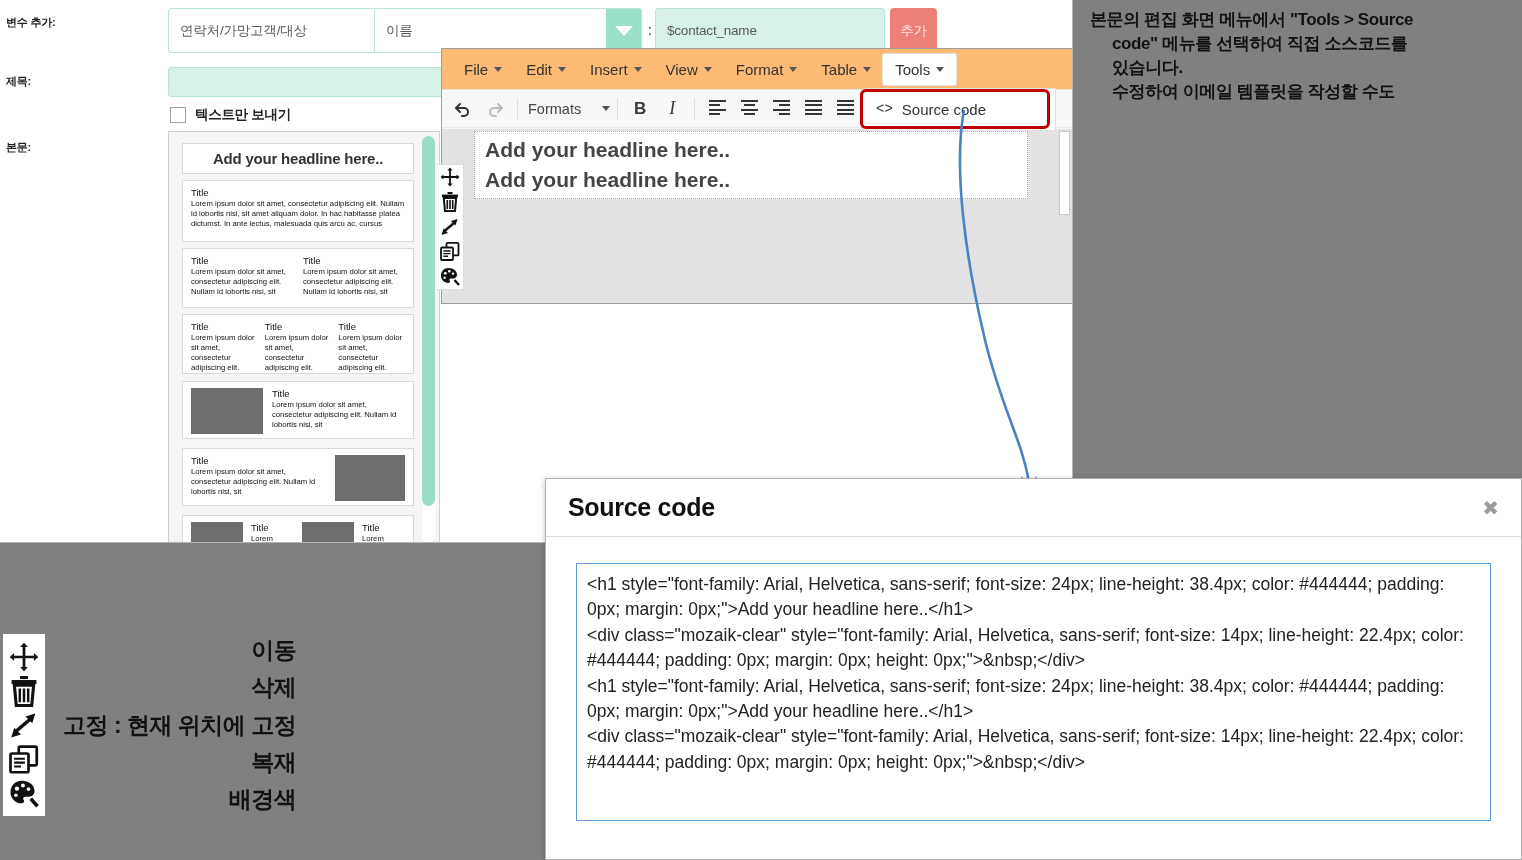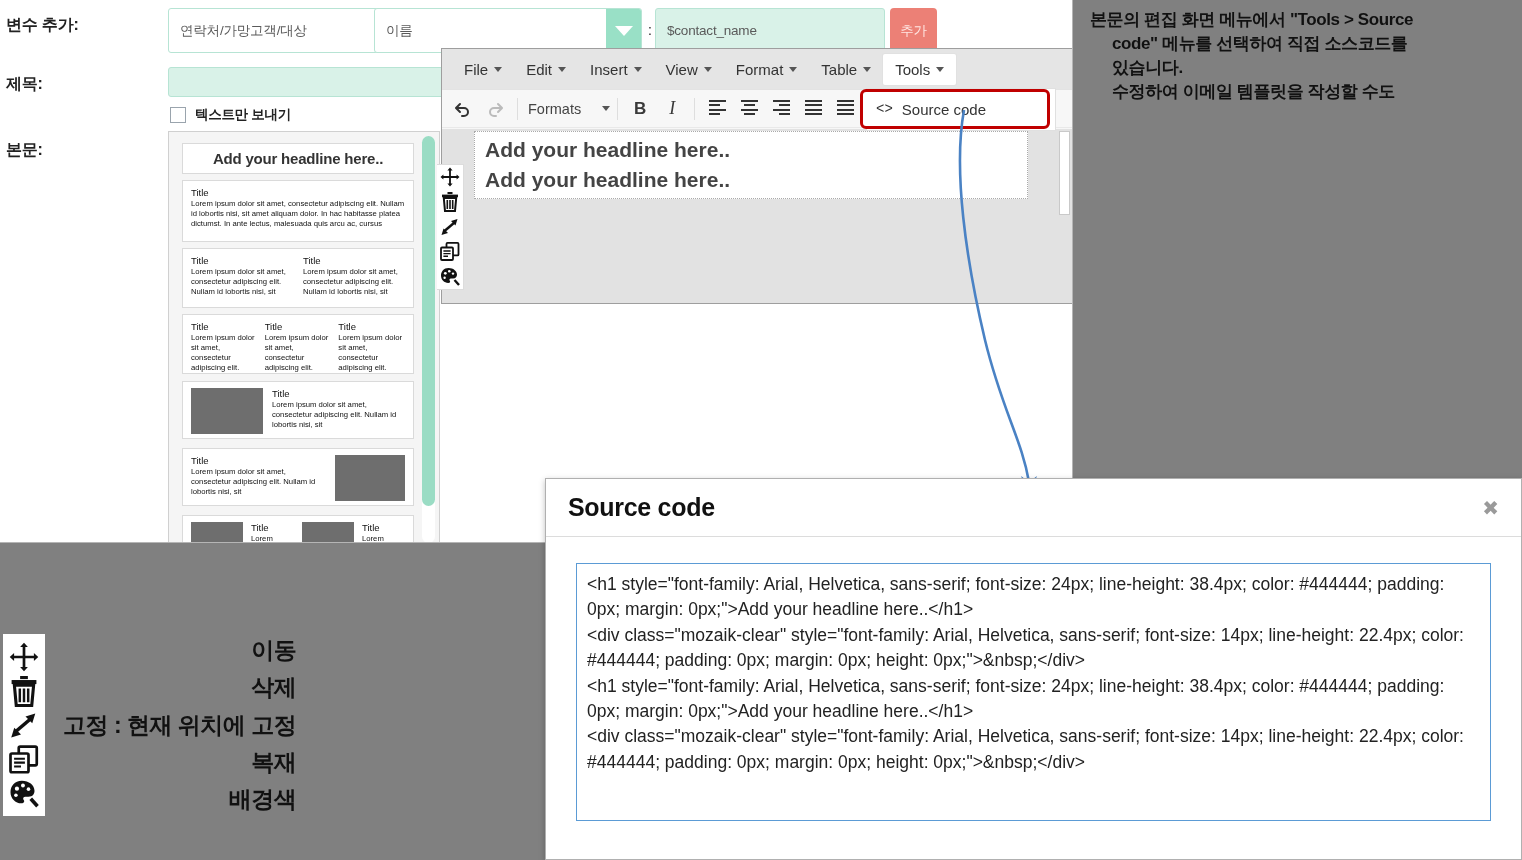--- a/index.html
+++ b/index.html
@@ -12,21 +12,21 @@
   }
 
   
   #app-panel{
     position:absolute; left:0; top:0; width:1073px; height:543px;
     background:#ffffff; border-bottom:1px solid #b5b5b5; border-right:1px solid #b5b5b5;
     overflow:hidden;
   }
 
   .form-label{
-    position:absolute; font-size:16px; font-weight:bold; color:#222;
+    position:absolute; font-size:11px; font-weight:bold; color:#222;
     letter-spacing:-0.2px; white-space:nowrap;
   }
 
   
   .tealbox{
     position:absolute; background:#fff;
     border:1px solid #b7e4d4; border-radius:3px;
     display:flex; align-items:center;
   }
   .tealbox .txt{
@@ -81,21 +81,21 @@
     position:absolute; right:4px; top:4px; width:13px; height:370px;
     background:#9adcc4; border-radius:7px;
   }
 
   
   #editor{
     position:absolute; left:441px; top:48px; width:634px; height:256px;
     background:#fff; border:1px solid #9e9e9e;
   }
   .menubar{
-    height:41px; background:#e5e5e5; border-bottom:1px solid #e3e3e3;
+    height:41px; background:#fdba74; border-bottom:1px solid #e3e3e3;
     display:flex; align-items:center; padding-left:10px; position:relative;
   }
   .menu-item{
     font-size:15px; color:#333; padding:7px 12px; display:flex;align-items:center;gap:6px;
     border-radius:2px;
   }
   .menu-item.open{ background:#fff; box-shadow:0 0 0 1px #e1e1e1; }
   .tri{ width:0;height:0;border-left:4px solid transparent;border-right:4px solid transparent;border-top:5px solid #555; }
   .toolbar{
     height:38px; background:#f7f7f7; border-bottom:1px solid #e9e9e9;

